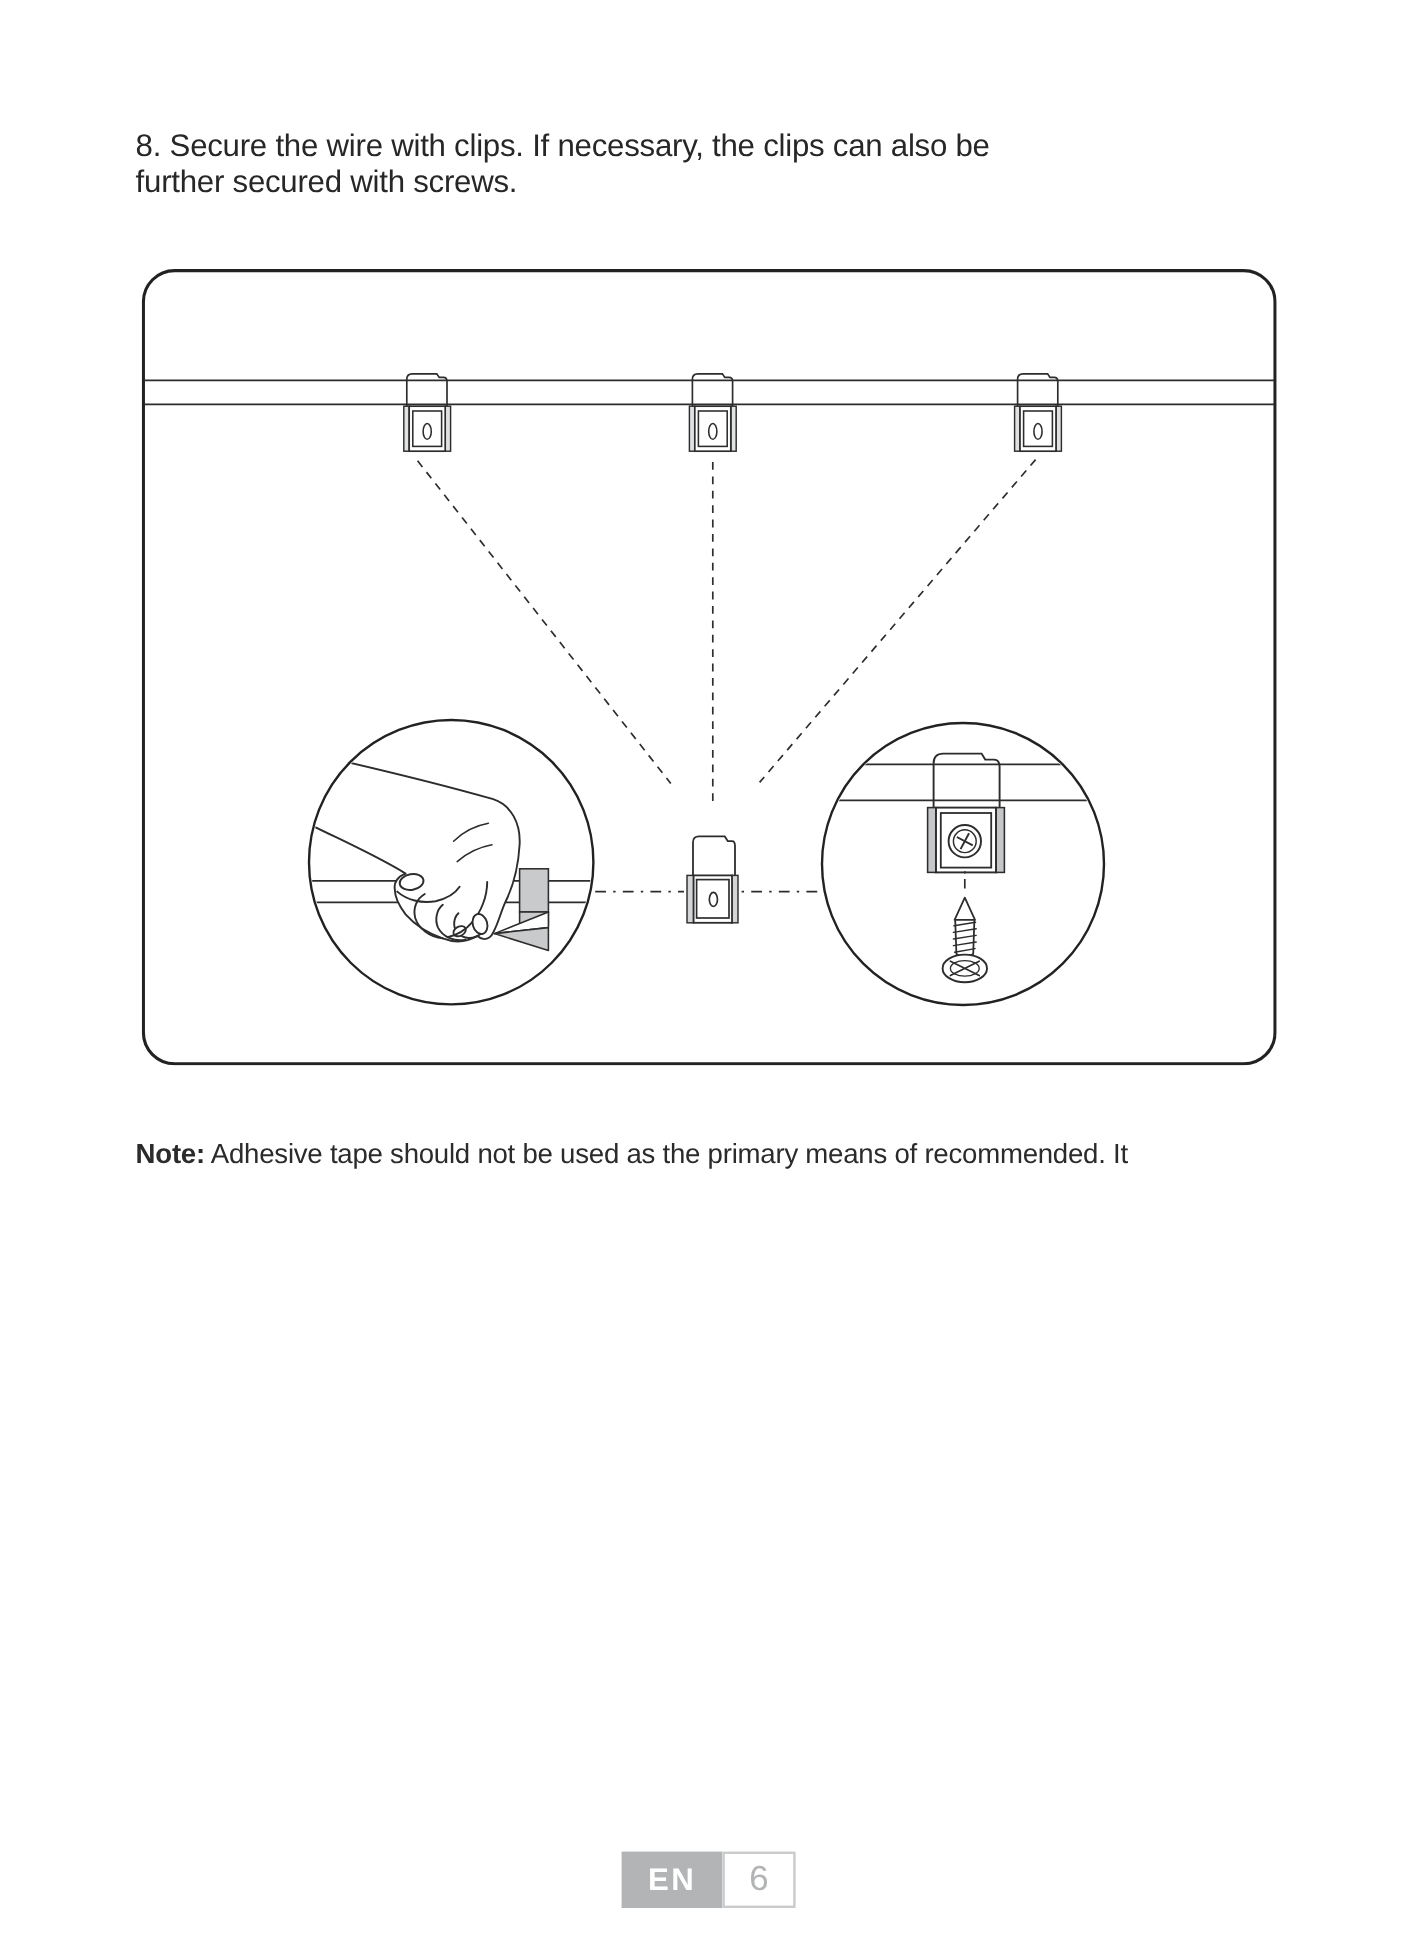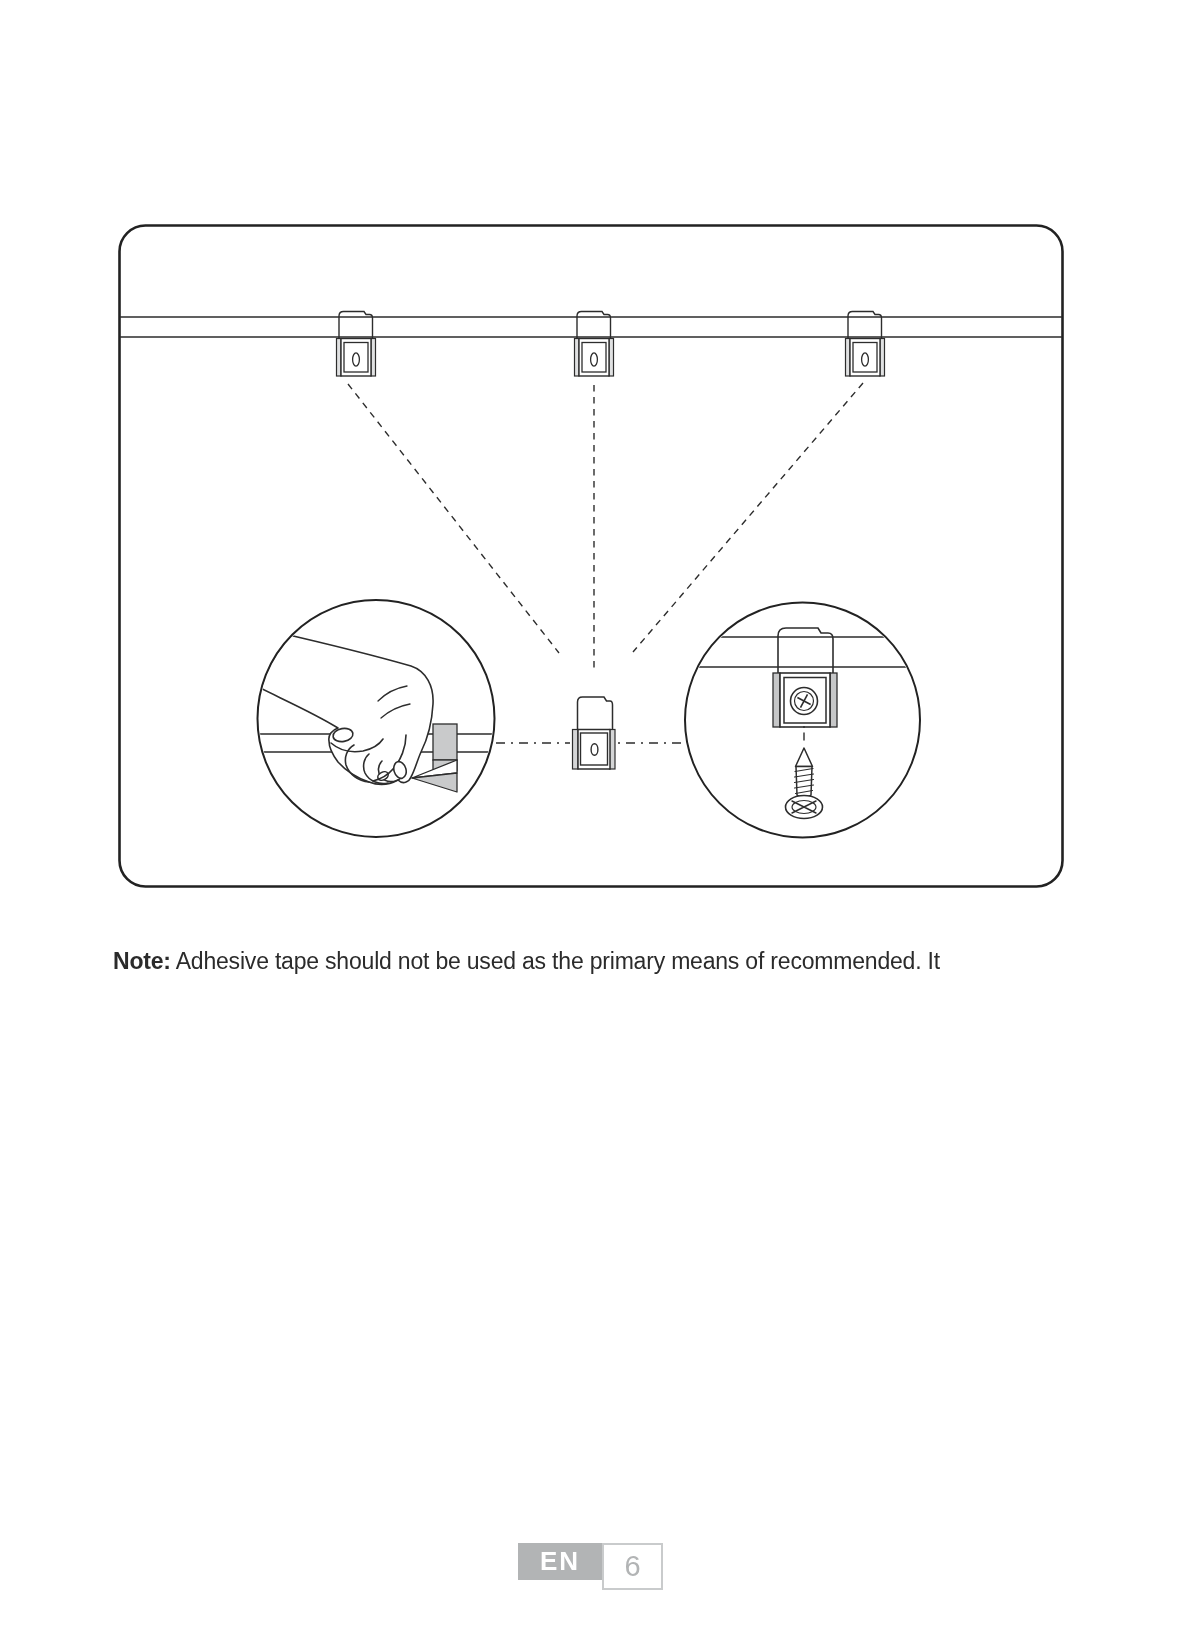--- a/index.html
+++ b/index.html
@@ -15,36 +15,40 @@
   .diagram-wrap { position:absolute; left:118px; top:224px; width:946px; height:664px; }
   .note {
     position:absolute; left:113px; top:945px; margin:0;
     font-size:23px; line-height:33px; letter-spacing:-0.2px; color:#2b2b2b;
     white-space:nowrap;
   }
   .note .bold { font-weight:700; }
   .note .line2 { display:block; }
   .footer { position:absolute; left:518px; top:1543px; display:flex; }
   .lang {
-    width:84px; height:37px; background:#b2b4b5; color:#ffffff;
+    width:84px; height:47px; background:#b2b4b5; color:#ffffff;
     font-size:26px; font-weight:700; letter-spacing:2px;
     display:flex; align-items:center; justify-content:center;
   }
   .pageno {
     width:61px; height:47px; background:#ffffff; box-sizing:border-box;
     border:2px solid #c9cbcc; color:#b2b4b5; font-size:29px; font-weight:400;
     display:flex; align-items:center; justify-content:center;
   }
   svg .ln { stroke:#2d2d2d; fill:none; }
 </style>
 </head>
 <body>
 
 <div class="page">
 
+  <div class="heading">
+    <div>8. Secure the wire with clips. If necessary, the clips can also be</div>
+    <div>further secured with screws.</div>
+  </div>
 
   <div class="diagram-wrap">
     <svg width="946" height="664" viewBox="0 0 946 664">
       <defs>
         <clipPath id="cL">
             <circle cx="258" cy="494.5" r="117"></circle>
           </clipPath>
         <clipPath id="cR">
             <circle cx="684.5" cy="496" r="116"></circle>
           </clipPath>

